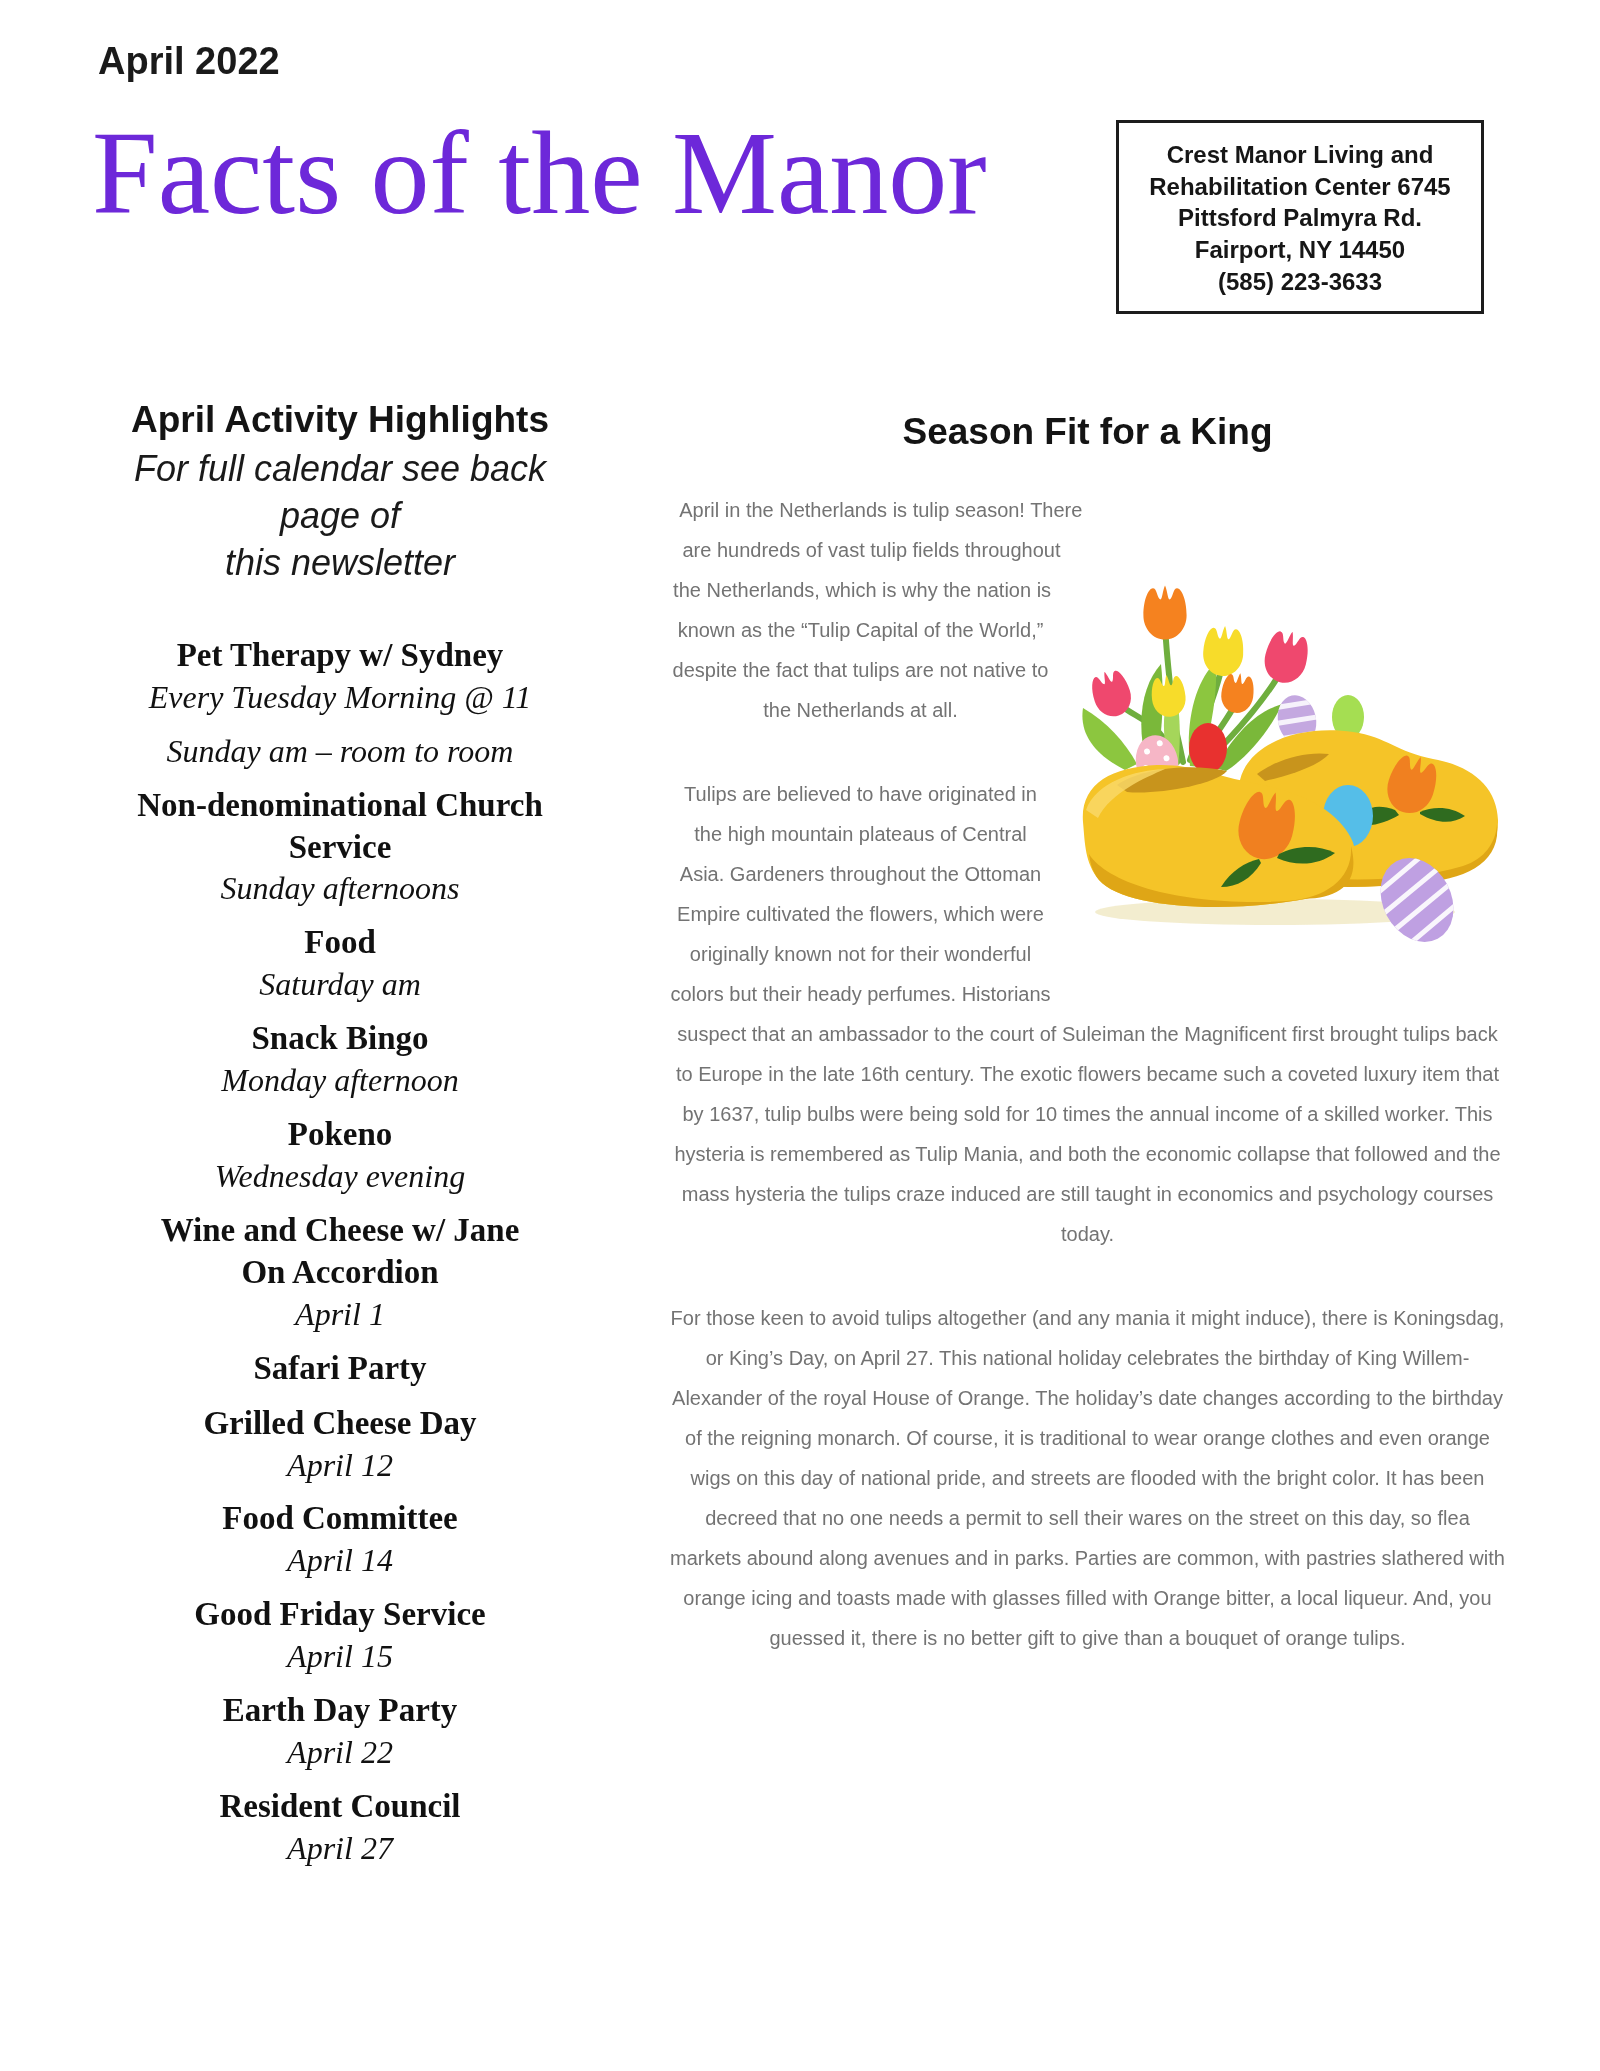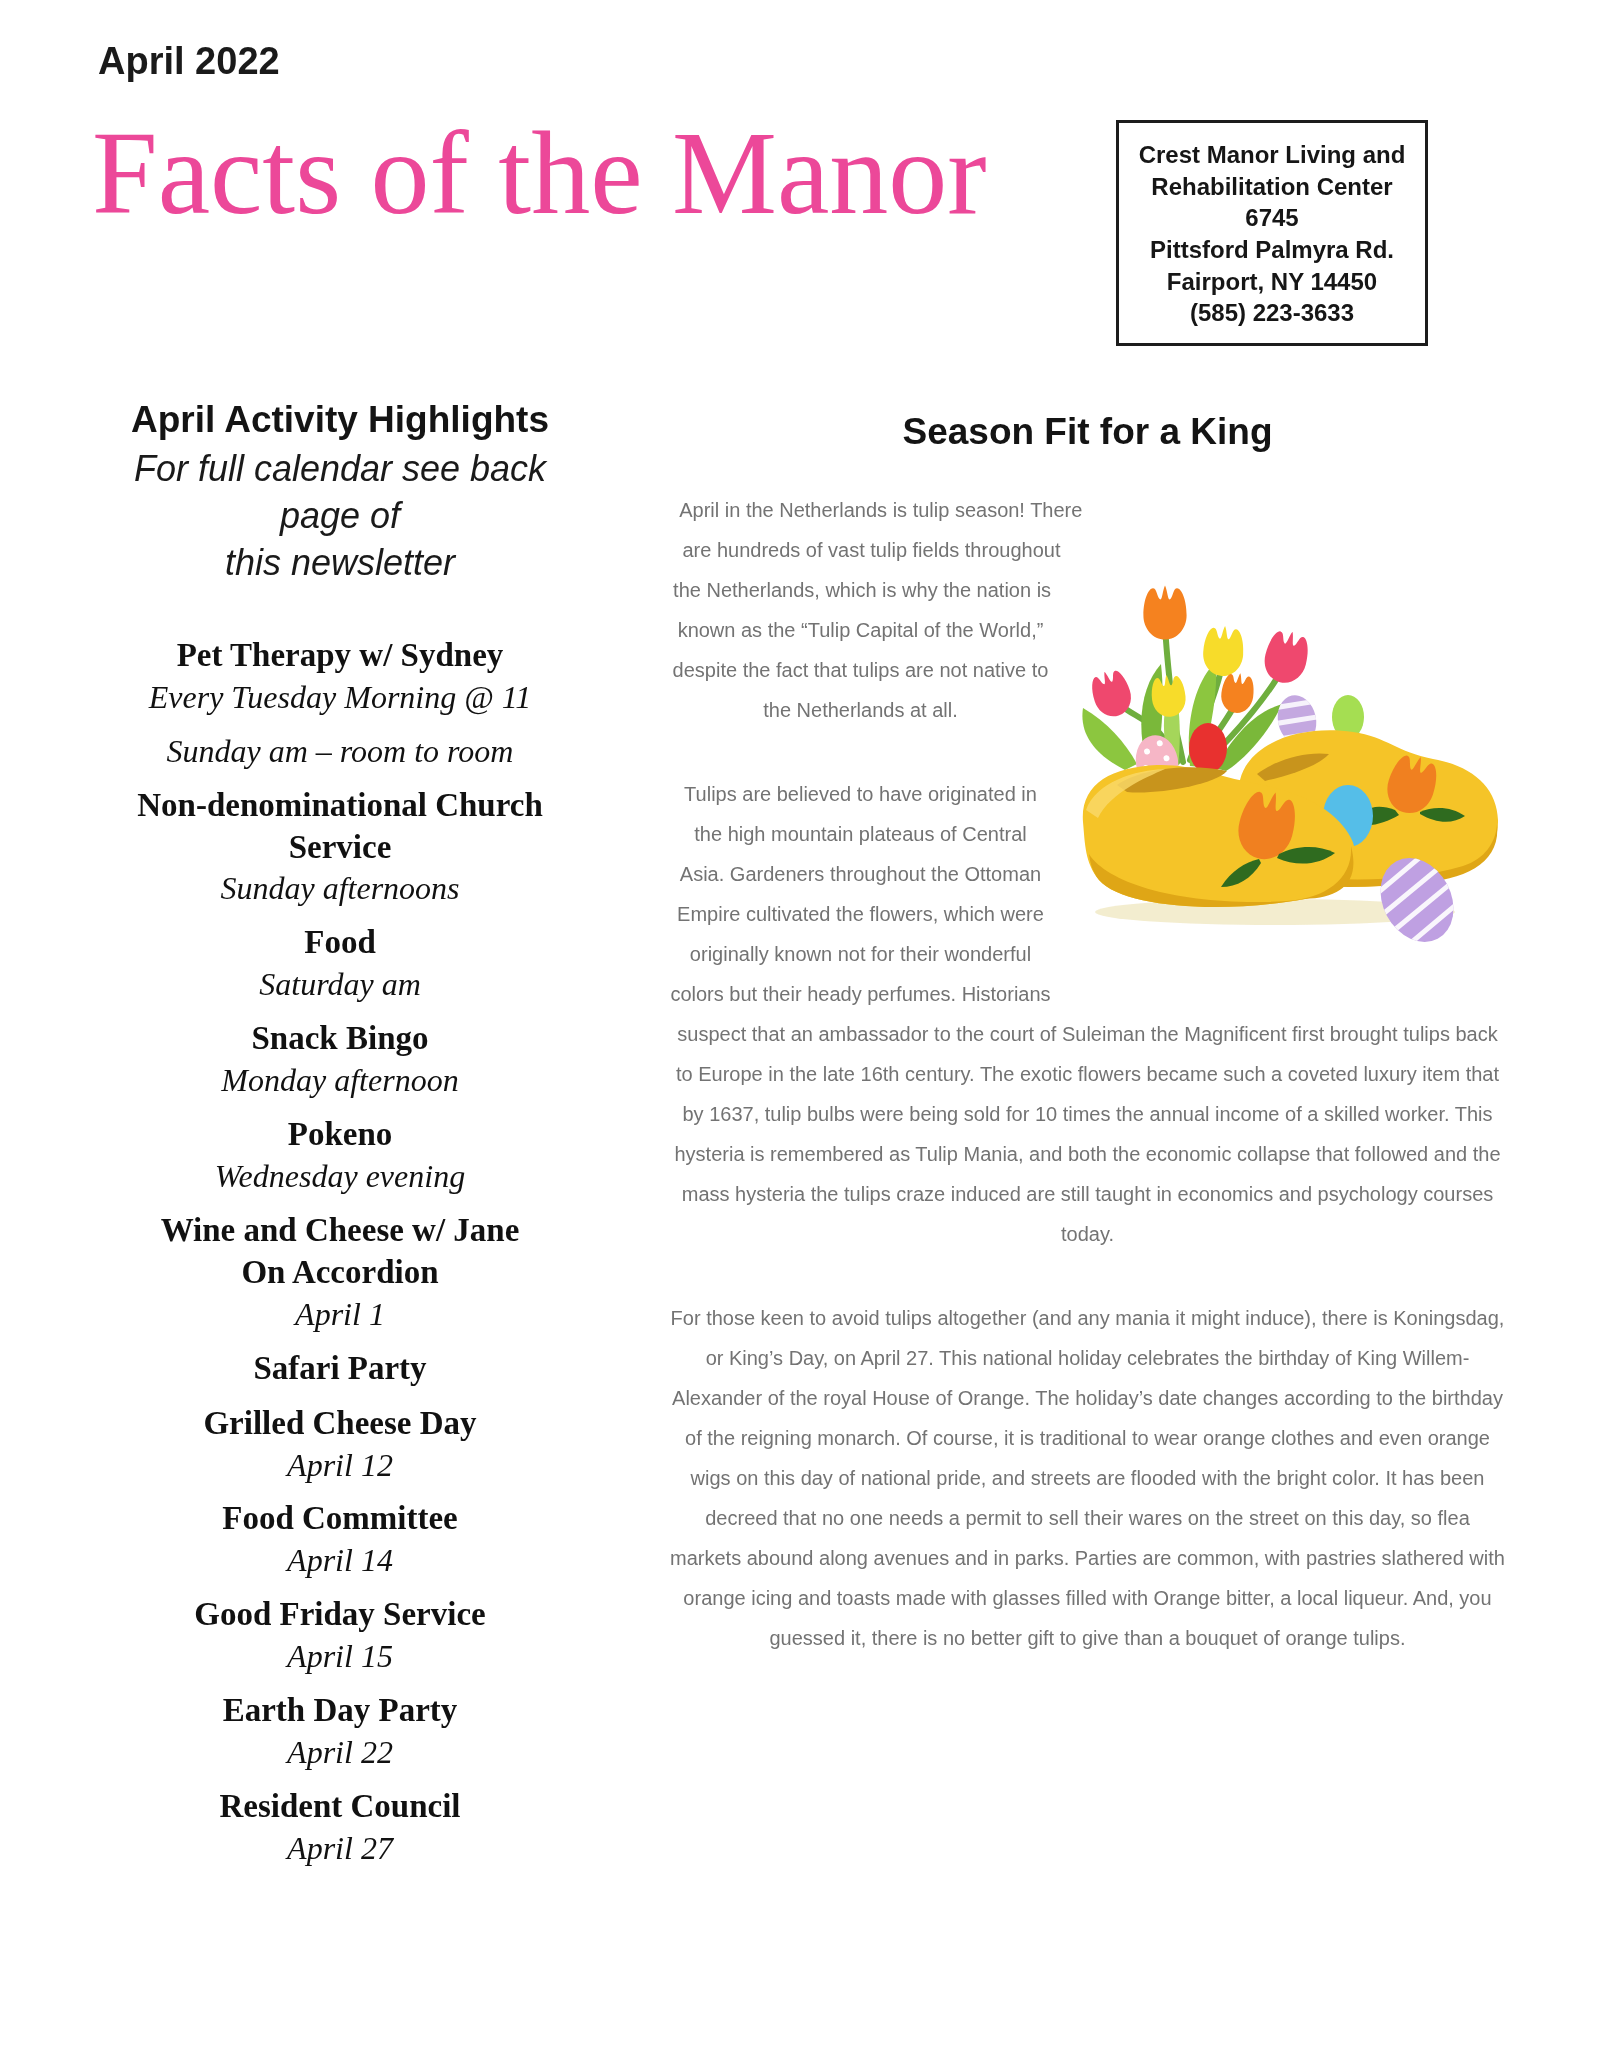--- a/index.html
+++ b/index.html
@@ -7,24 +7,24 @@
     position:relative;width:1600px;height:2071px;background:#ffffff;
     font-family:"Liberation Sans",sans-serif;color:#1a1a1a;overflow:hidden;
   }
   .issue-date{
     position:absolute;left:98px;top:40px;
     font-size:38px;font-weight:bold;letter-spacing:0;
   }
   .masthead-title{
     position:absolute;left:92px;top:112px;width:1020px;
     font-family:"Liberation Serif",serif;font-weight:400;
-    font-size:118px;line-height:1.05;white-space:nowrap;color:#ec4899;
+    font-size:118px;line-height:1.05;white-space:nowrap;color:#6d28d9;
   }
   .address-box{
-    position:absolute;left:1116px;top:120px;width:312px;
+    position:absolute;left:1116px;top:120px;width:368px;
     border:3px solid #1c1c1c;box-sizing:border-box;
     padding:16px 8px 14px 8px;text-align:center;
     font-size:24px;font-weight:bold;line-height:1.32;color:#161616;
   }
   .columns{
     position:absolute;left:95px;top:398px;width:1410px;
     display:flex;gap:85px;
   }
   .left-col{width:490px;flex:0 0 490px;text-align:center;}
   .highlights-heading{

